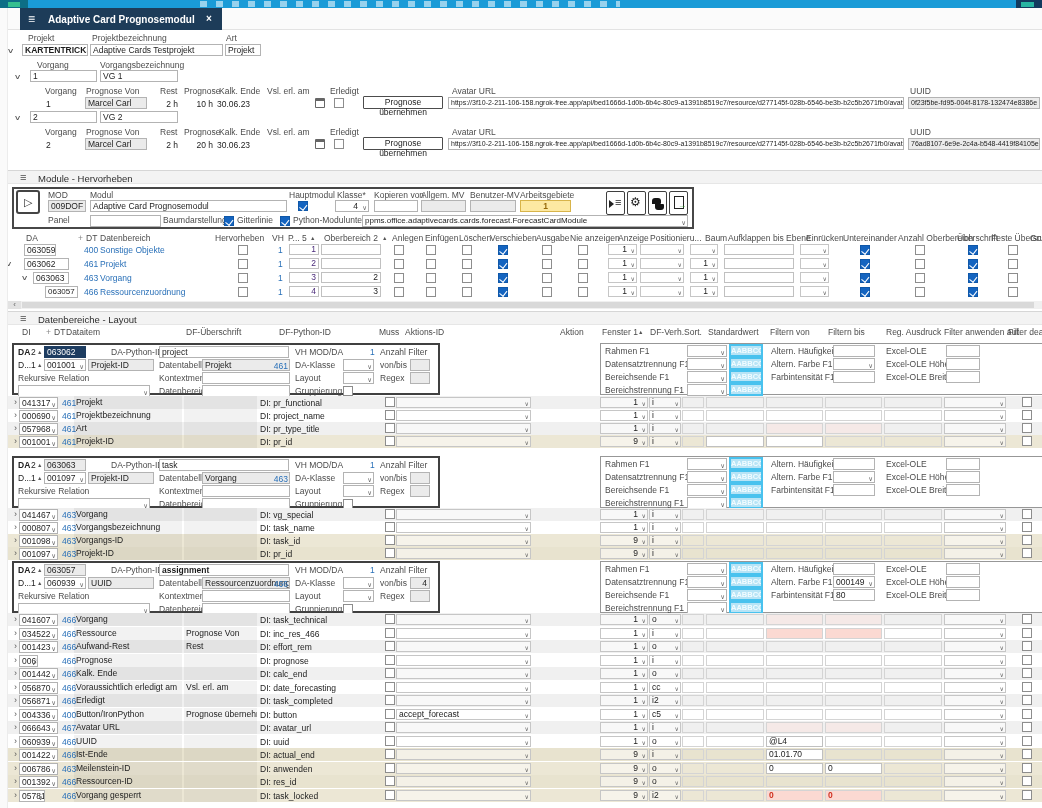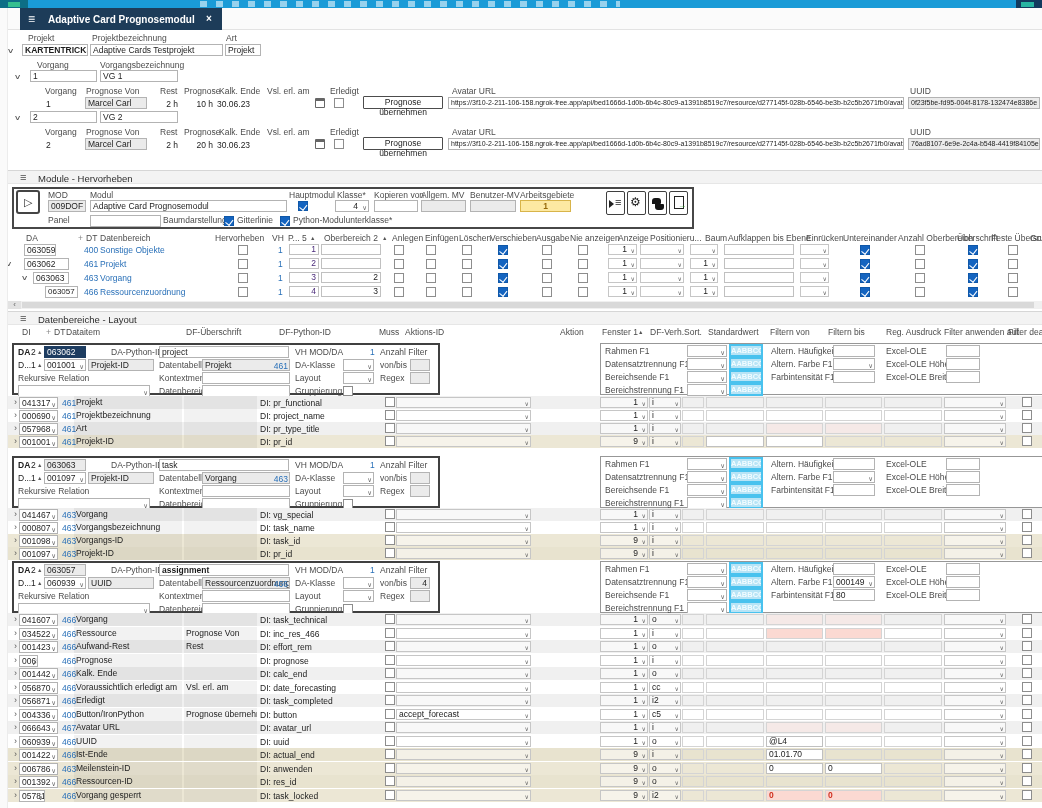--- a/index.html
+++ b/index.html
@@ -162,20 +162,21 @@
   <span class="ibtn" style="left:669px;top:191px">
       <span class="docico"></span>
     </span>
   <span class="hd" style="left:48px;top:215px">Panel</span>
   <span class="in" style="left:90px;top:215px;width:71px"></span>
   <span class="hd" style="left:163px;top:215px">Baumdarstellung</span>
   <span class="cb on" style="left:224px;top:216px"></span>
   <span class="hd" style="left:237px;top:215px">Gitterlinie</span>
   <span class="cb on" style="left:280px;top:216px"></span>
   <span class="hd" style="left:293px;top:215px">Python-Modulunterklasse*</span>
+  <span class="in se" style="left:362px;top:215px;width:326px;font-size:8px">ppms.office.adaptivecards.cards.forecast.ForecastCardModule</span>
 
   <span class="hd" style="left:26px;top:233px">DA</span>
   <span class="hd" style="left:78px;top:233px;color:#888">+</span>
   <span class="hd" style="left:86px;top:233px">DT</span>
   <span class="hd" style="left:100px;top:233px">Datenbereich</span>
   <span class="hd" style="left:215px;top:233px">Hervorheben</span>
   <span class="hd" style="left:272px;top:233px">VH</span>
   <span class="hd" style="left:288px;top:233px">P... 5</span>
   <span class="x" style="left:310px;top:235px;font-size:5.5px;color:#555">▲</span>
   <span class="hd" style="left:324px;top:233px">Oberbereich 2</span>

